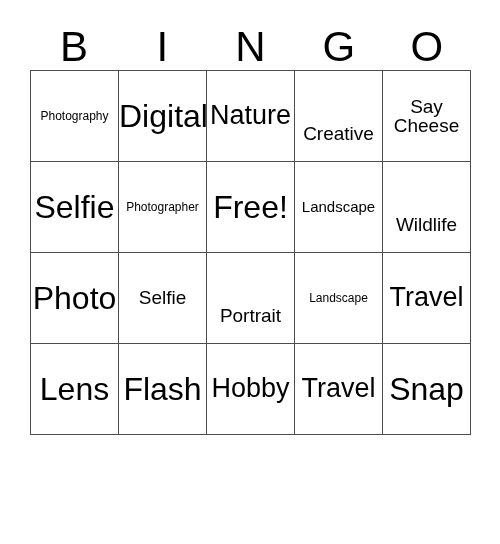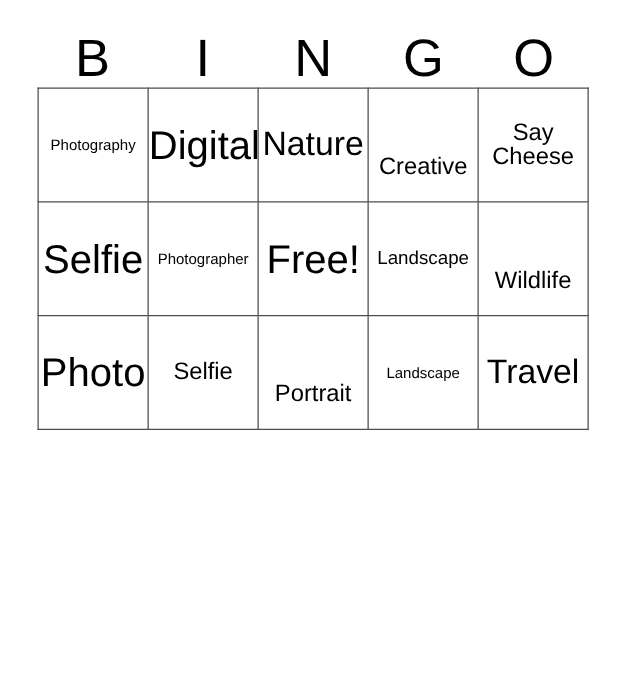--- a/index.html
+++ b/index.html
@@ -130,16 +130,33 @@
         <td>
             <span class="cell-text fs-m">Portrait</span>
           </td>
         <td>
             <span class="cell-text fs-xs">Landscape</span>
           </td>
         <td>
             <span class="cell-text fs-xl">Travel</span>
           </td>
       </tr>
+      <tr>
+        <td>
+            <span class="cell-text fs-xxl">Lens</span>
+          </td>
+        <td>
+            <span class="cell-text fs-xxl">Flash</span>
+          </td>
+        <td>
+            <span class="cell-text fs-xl">Hobby</span>
+          </td>
+        <td>
+            <span class="cell-text fs-xl">Travel</span>
+          </td>
+        <td>
+            <span class="cell-text fs-xxl">Snap</span>
+          </td>
+      </tr>
     </tbody>
   </table>
 
 </div>
 
 </body></html>

